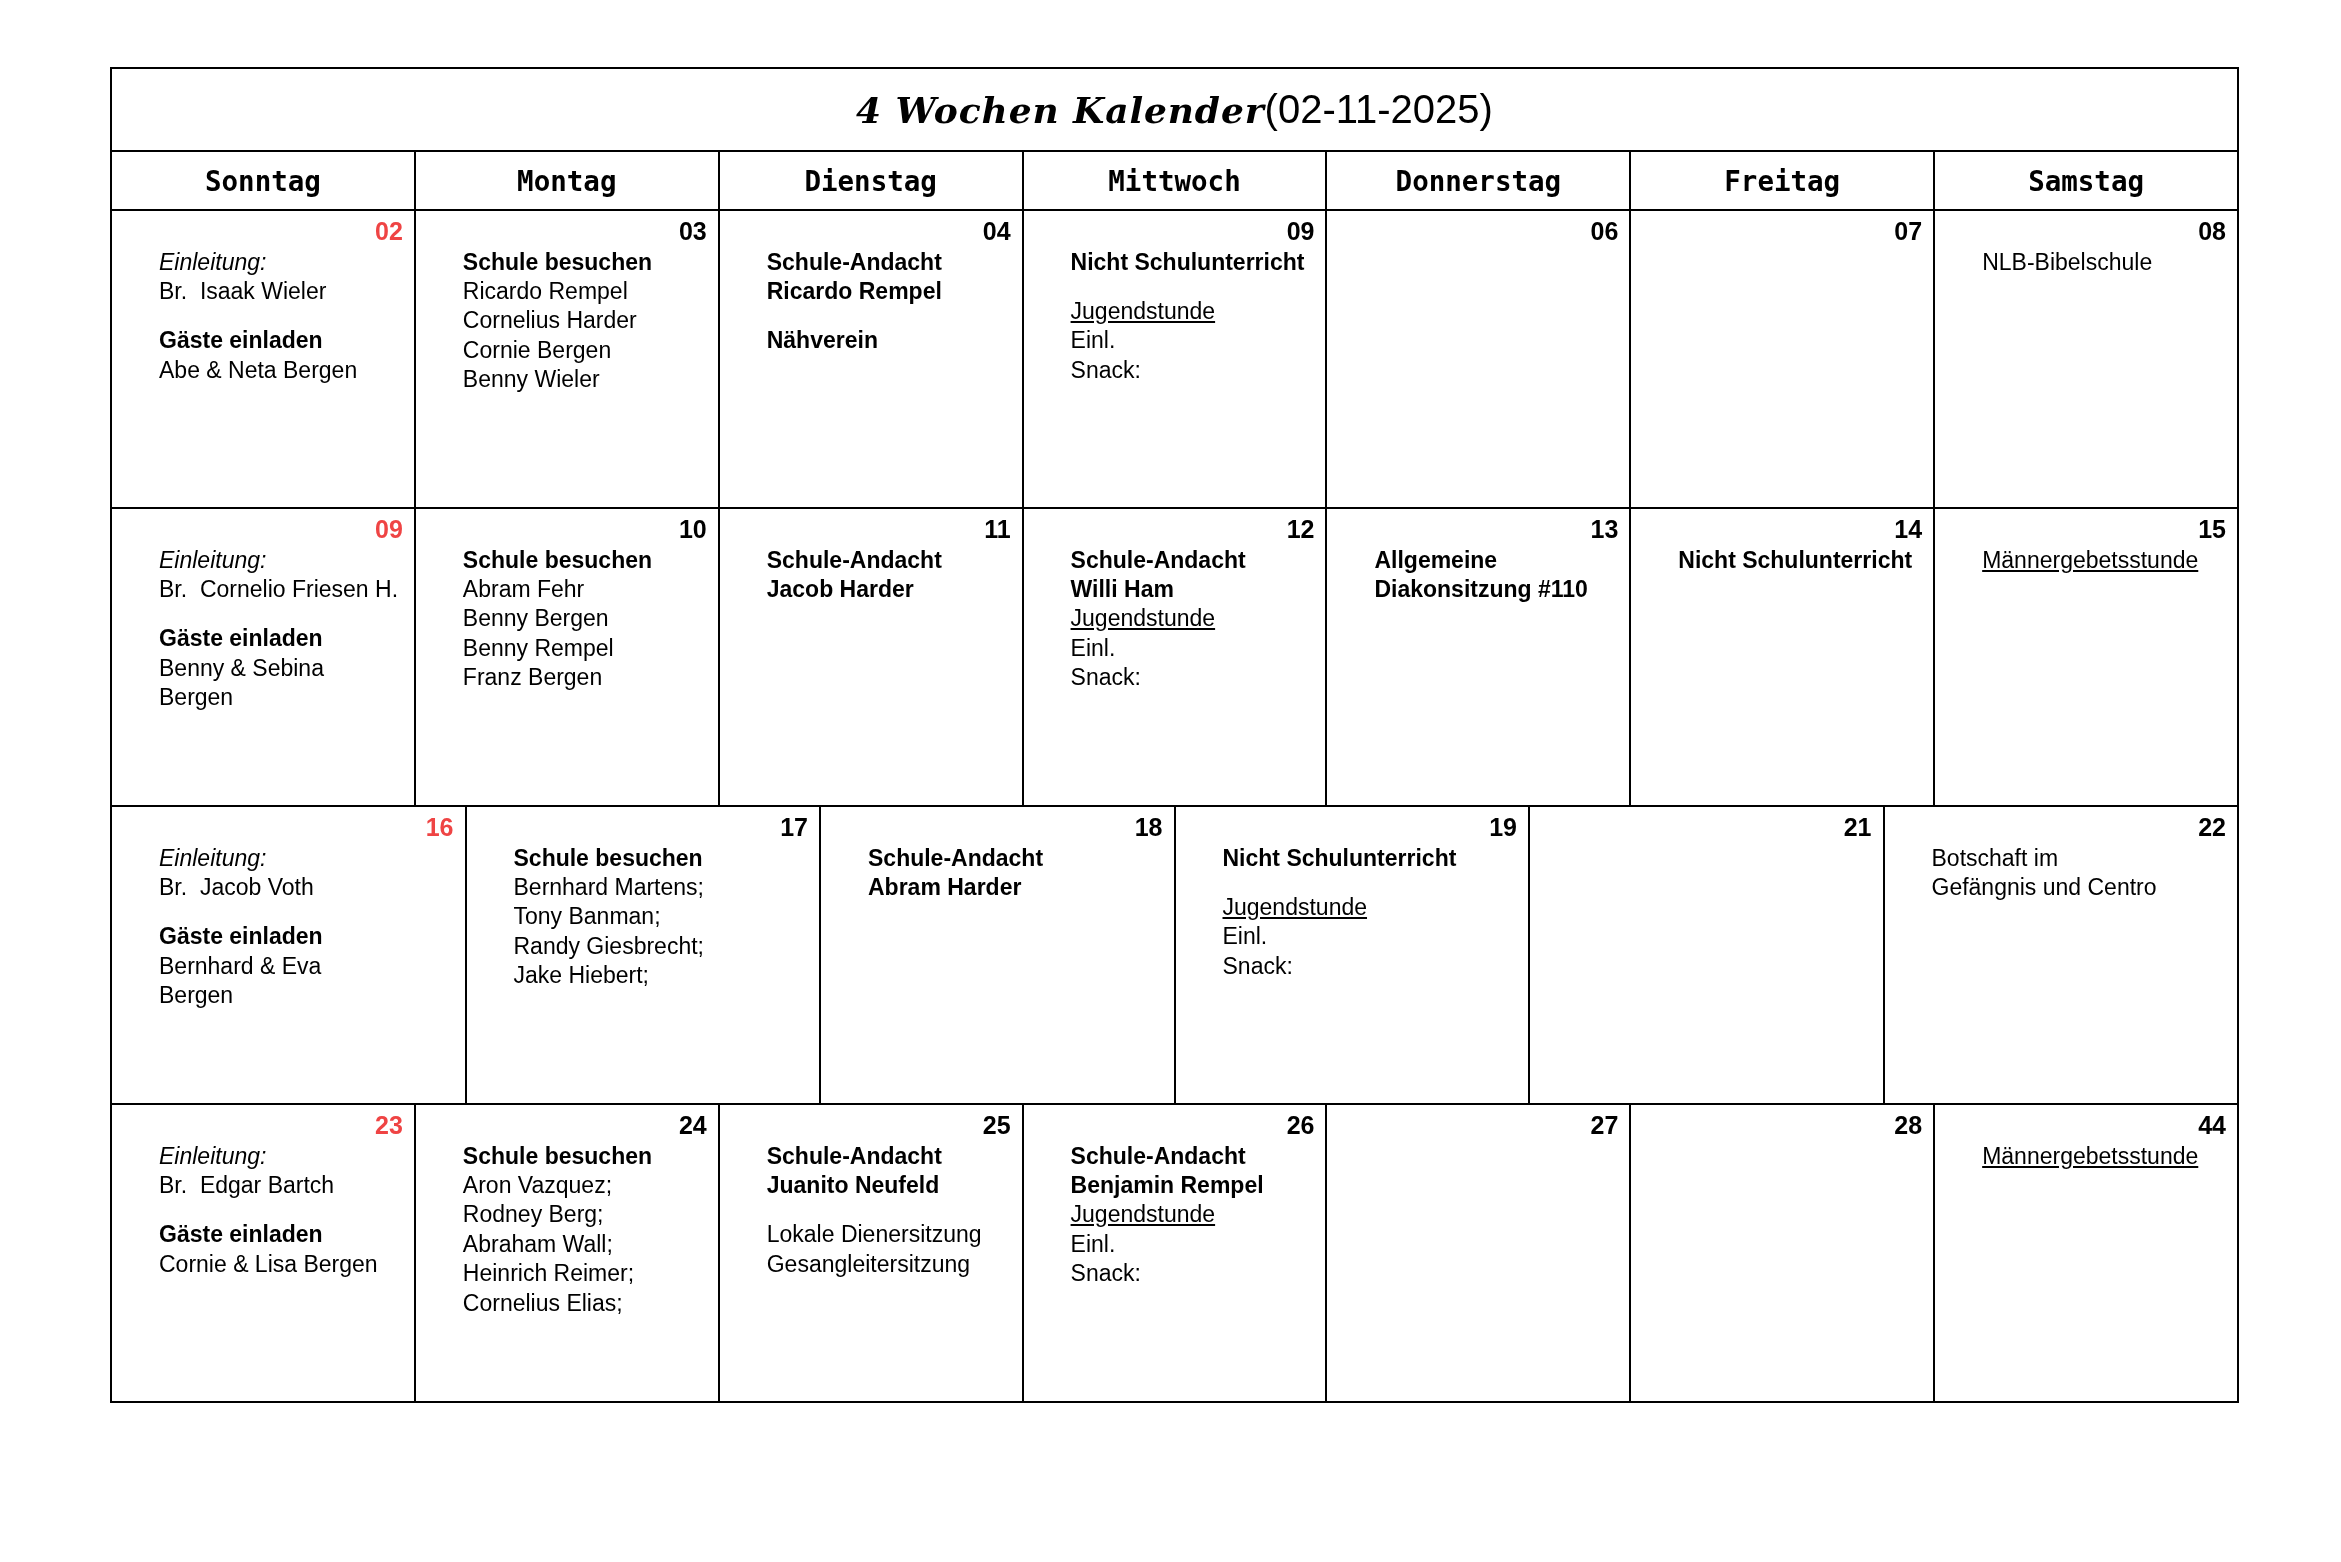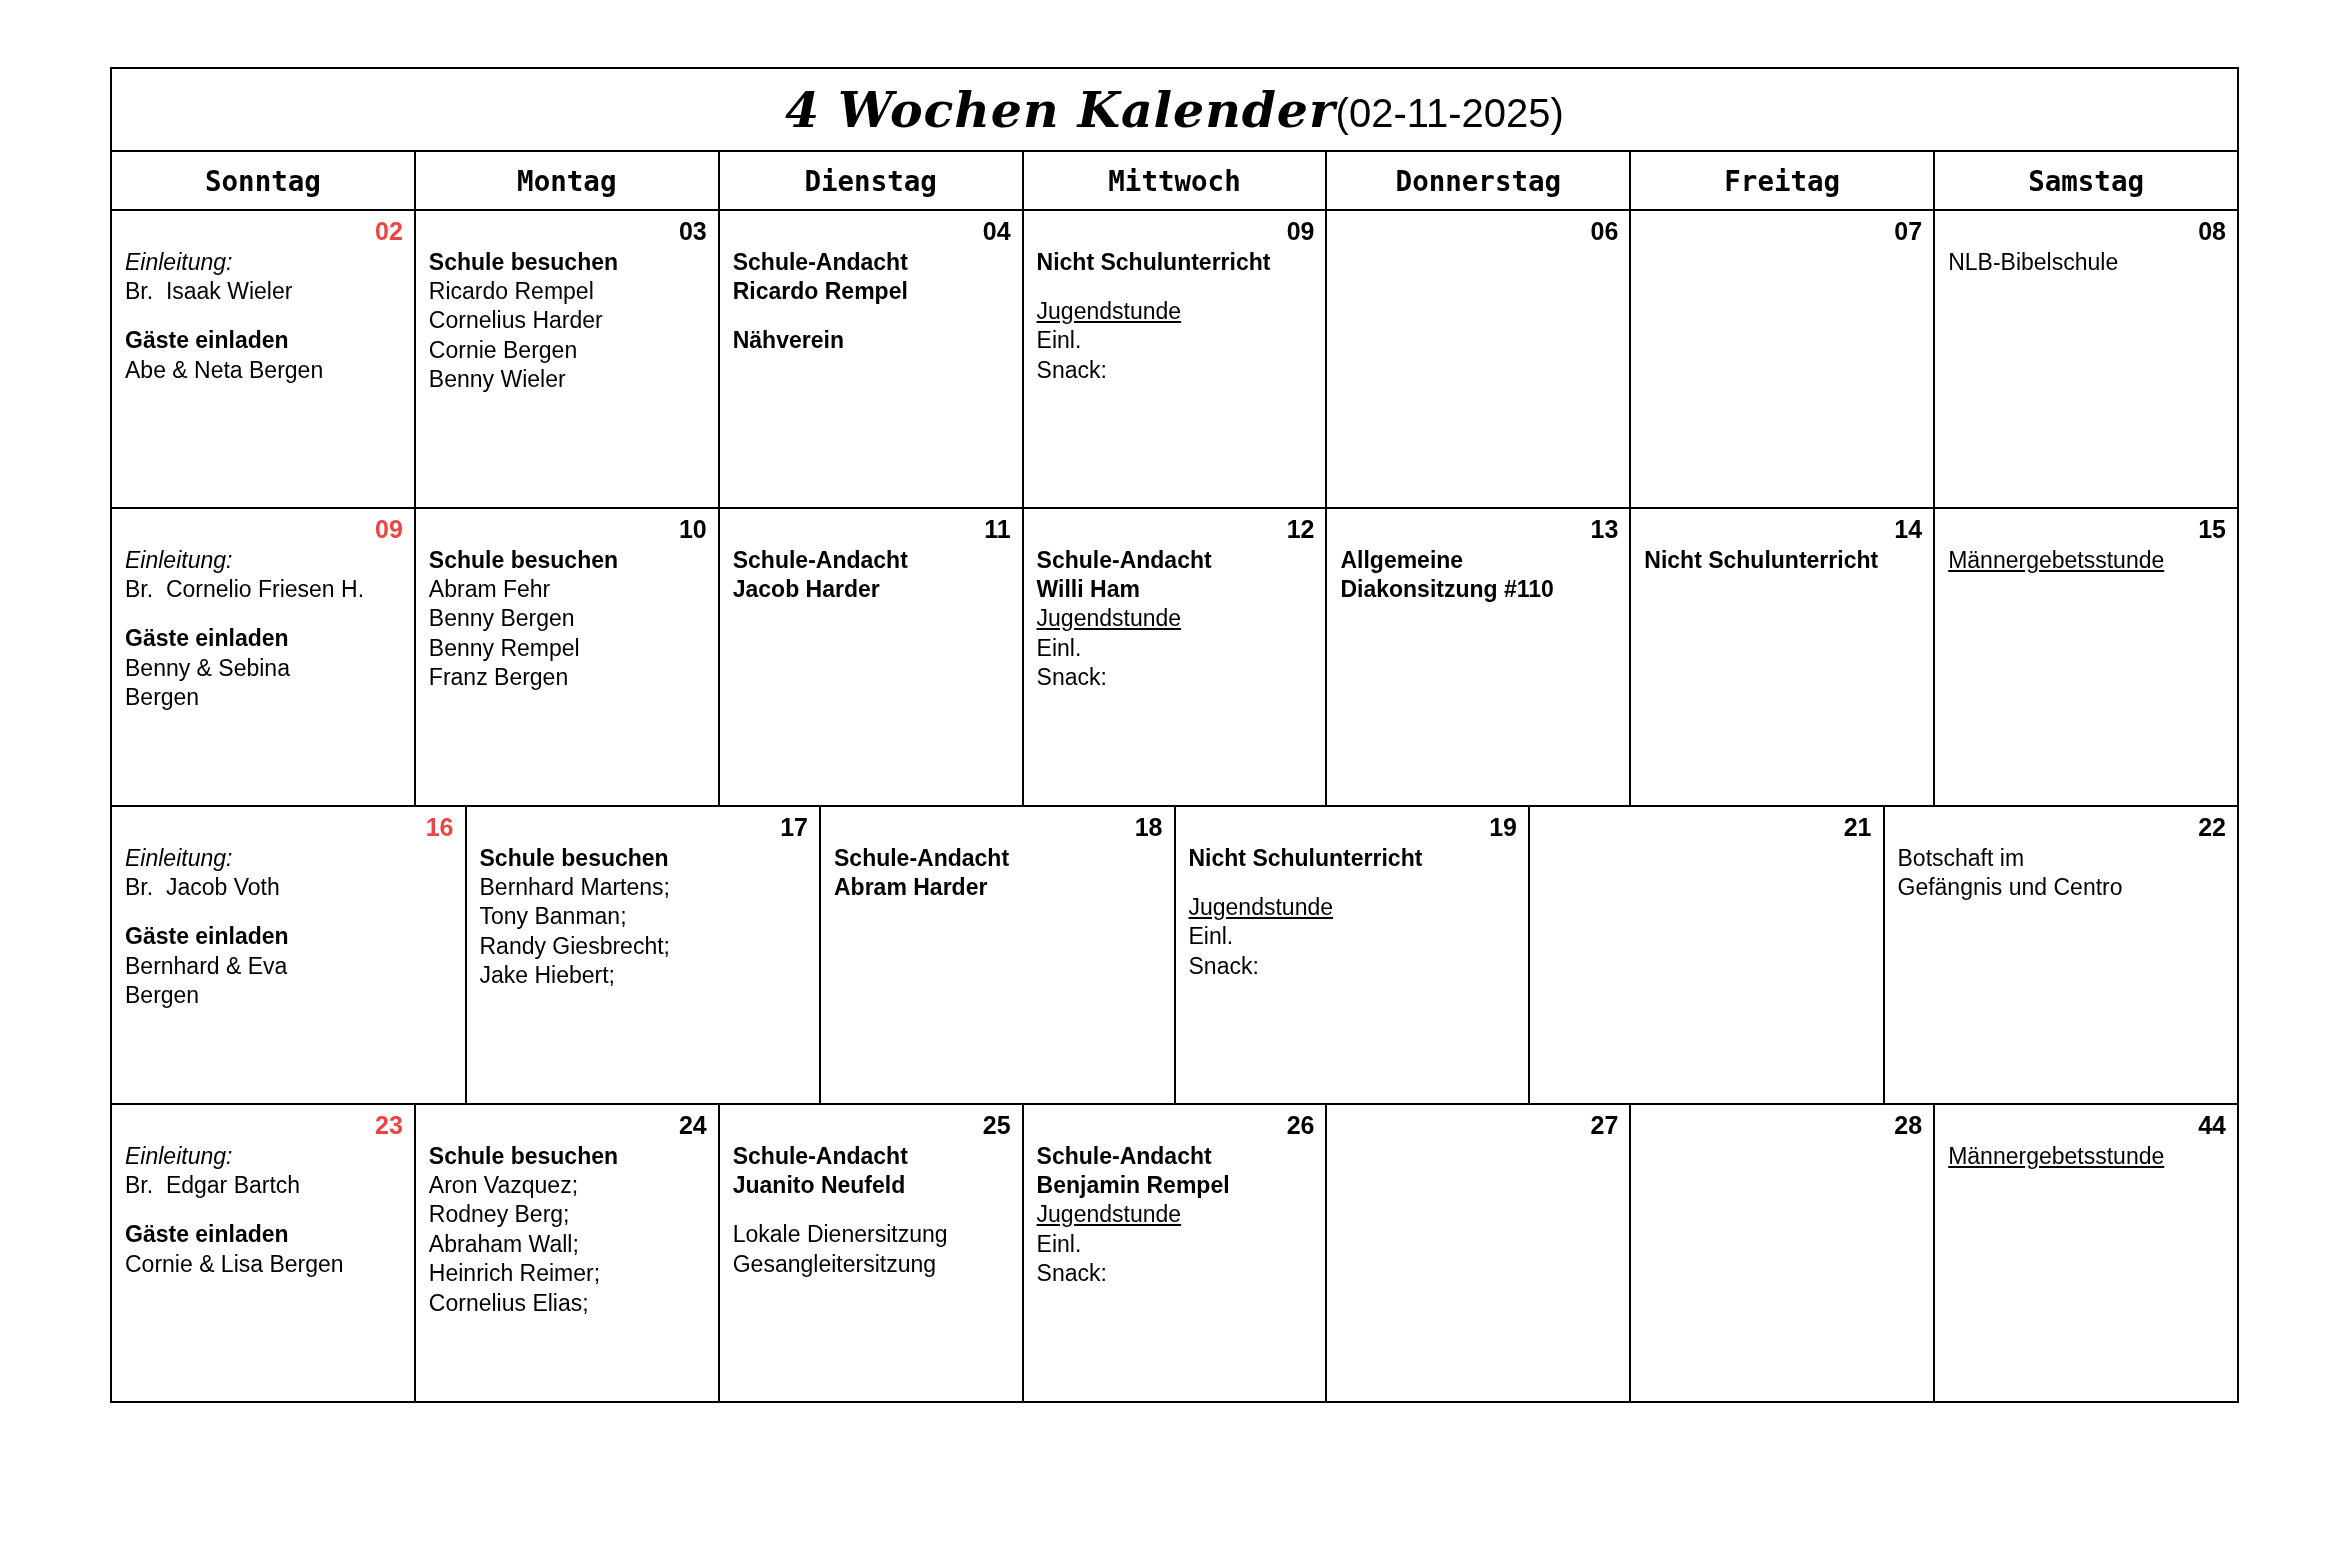--- a/index.html
+++ b/index.html
@@ -38,21 +38,21 @@
     justify-content: center;
   }
   .cal-title {
     text-align: center;
     white-space: nowrap;
   }
   .title-script {
     font-family: "DejaVu Serif", serif;
     font-style: italic;
     font-weight: bold;
-    font-size: 49px;
+    font-size: 36px;
     letter-spacing: 0.9px;
   }
   .title-date {
     font-family: "Liberation Sans", sans-serif;
     font-size: 40px;
     font-weight: normal;
     text-align: right;
   }
   .weekday-row {
     display: flex;
@@ -92,20 +92,21 @@
   .day-num {
     text-align: right;
     font-size: 25px;
     font-weight: bold;
     line-height: 1.1;
     font-family: "Liberation Sans", sans-serif;
   }
   .day-num.sunday { color: #ef4444; }
   .entries {
     margin-top: 1.8px;
+    margin-left: 34px;
   }
   .entry {
     font-size: 23px;
     line-height: 1.28;
     white-space: pre-wrap;
   }
   .entry.bold { font-weight: bold; }
   .entry.italic { font-style: italic; }
   .entry.underline { text-decoration: underline; }
   .entry.spacer-top { margin-top: 20px; }

